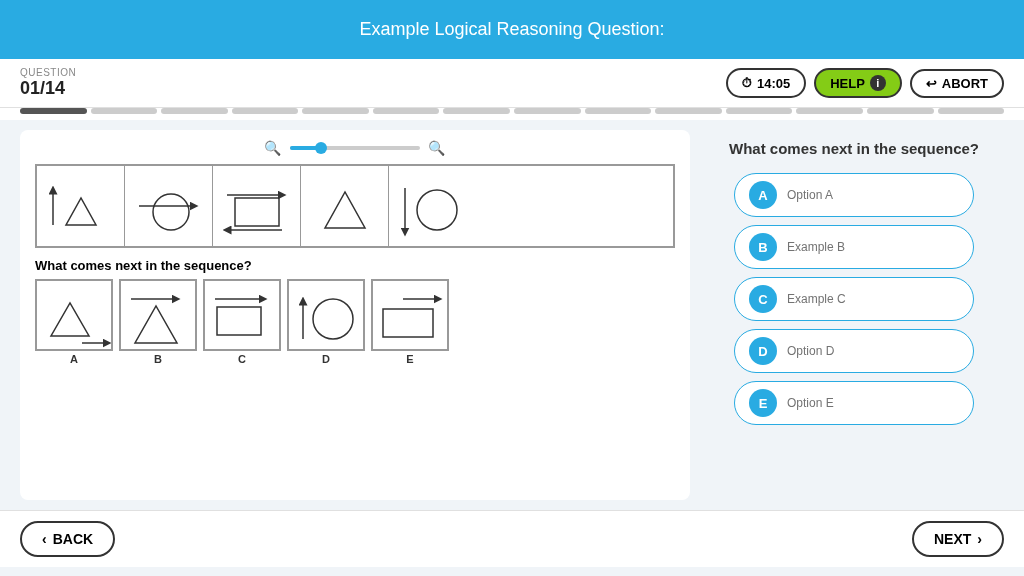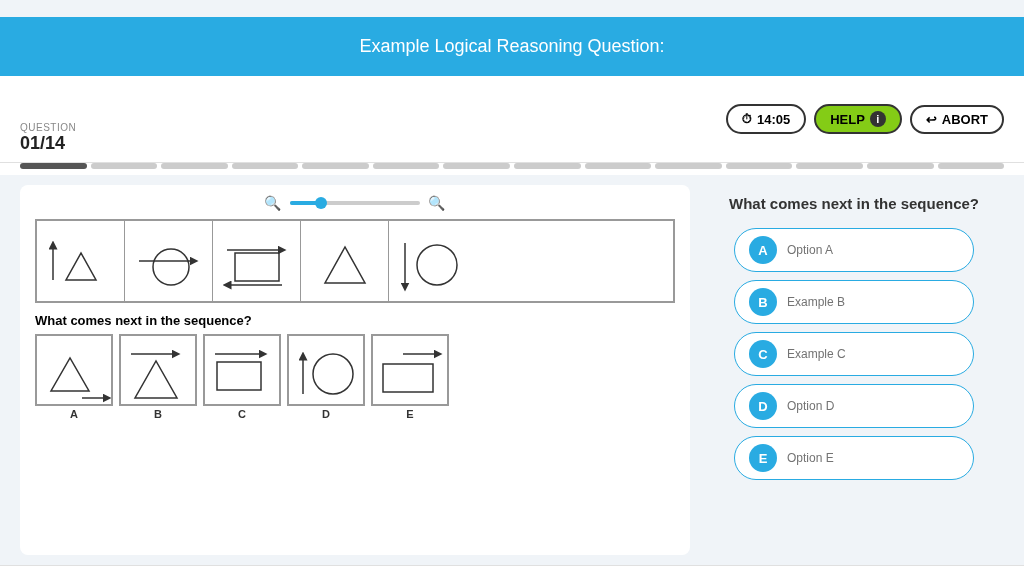--- a/index.html
+++ b/index.html
@@ -6,33 +6,32 @@
     body { font-family: 'Segoe UI', Arial, sans-serif; background: #f0f4f8; width: 1024px; height: 576px; overflow: hidden; }
 
     
     .header {
       background: #29abe2;
       color: white;
       text-align: center;
       padding: 16px 32px;
       font-size: 18px;
       line-height: 1.5;
-      margin-top: 17px;
     }
 
     
     .top-bar {
       background: white;
       display: flex;
       align-items: center;
       justify-content: space-between;
       padding: 8px 20px;
       border-bottom: 1px solid #e0e0e0;
     }
-    .question-label { font-size: 10px; color: #888; text-transform: uppercase; letter-spacing: 0.5px; margin-top: 38px; }
+    .question-label { font-size: 10px; color: #888; text-transform: uppercase; letter-spacing: 0.5px; }
     .question-number { font-size: 18px; font-weight: bold; color: #222; }
     .top-bar-right { display: flex; gap: 8px; align-items: center; }
 
     .timer-btn {
       display: flex; align-items: center; gap: 5px;
       border: 2px solid #333; border-radius: 20px;
       padding: 5px 14px; font-size: 13px; font-weight: bold;
       cursor: pointer; background: white;
     }
     .help-btn {

